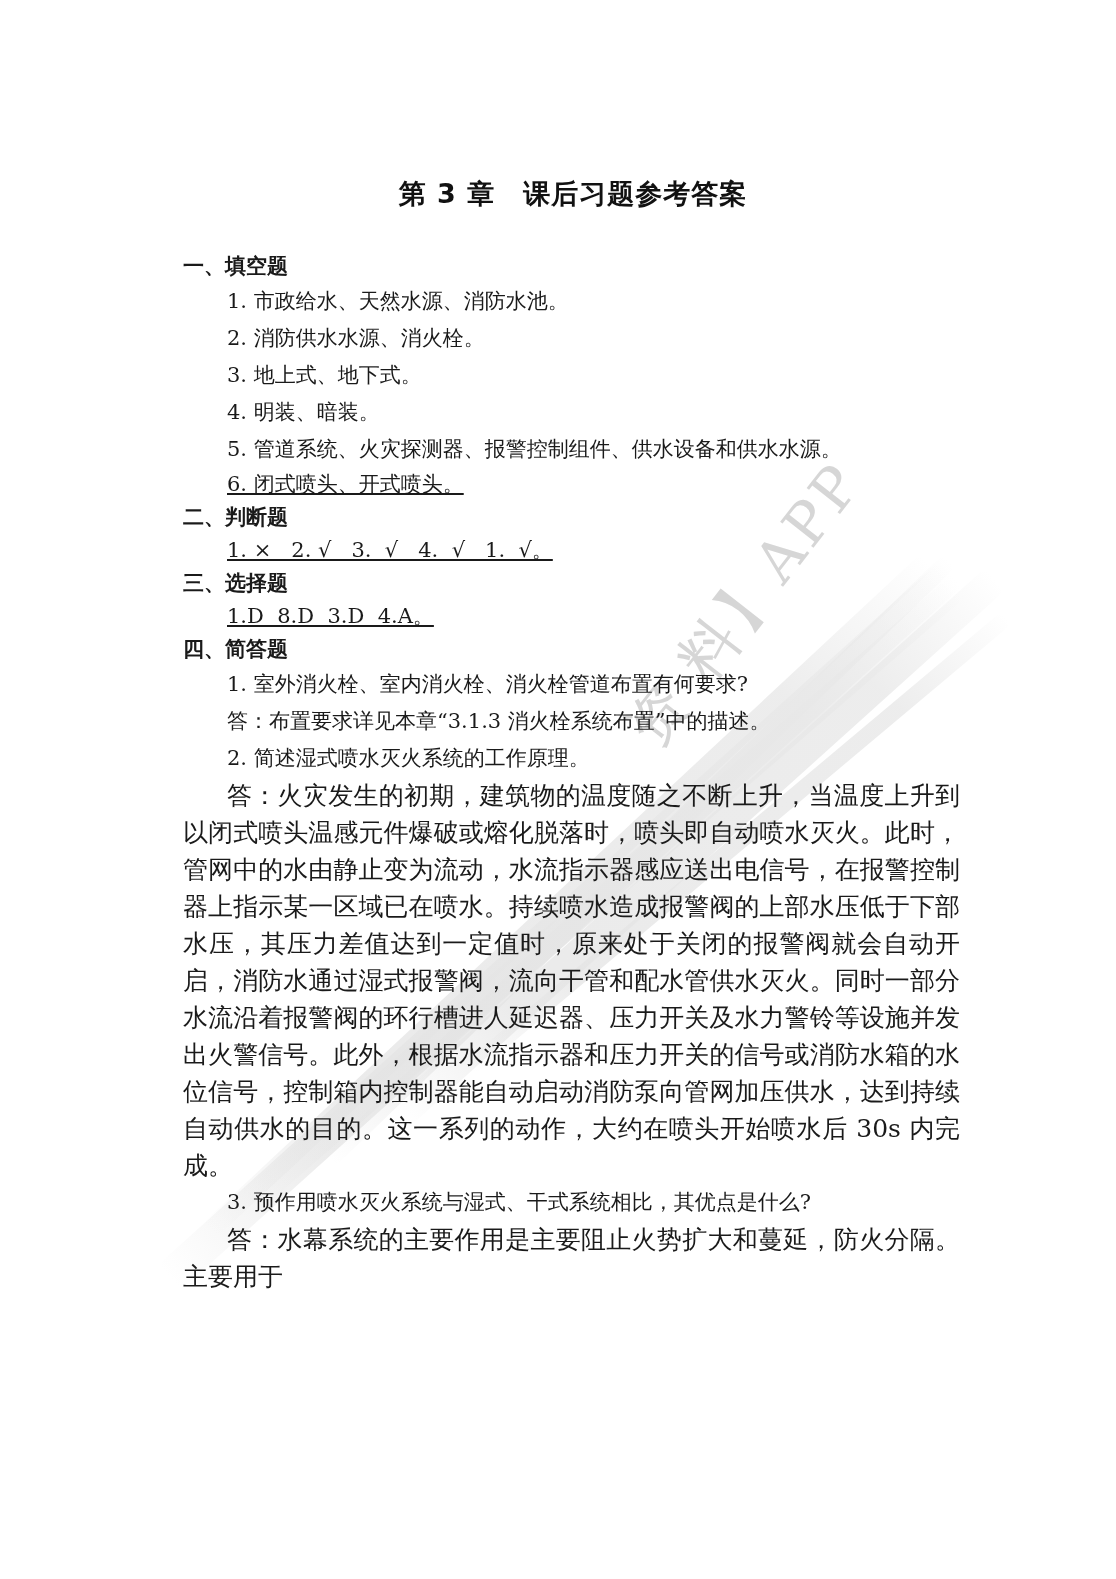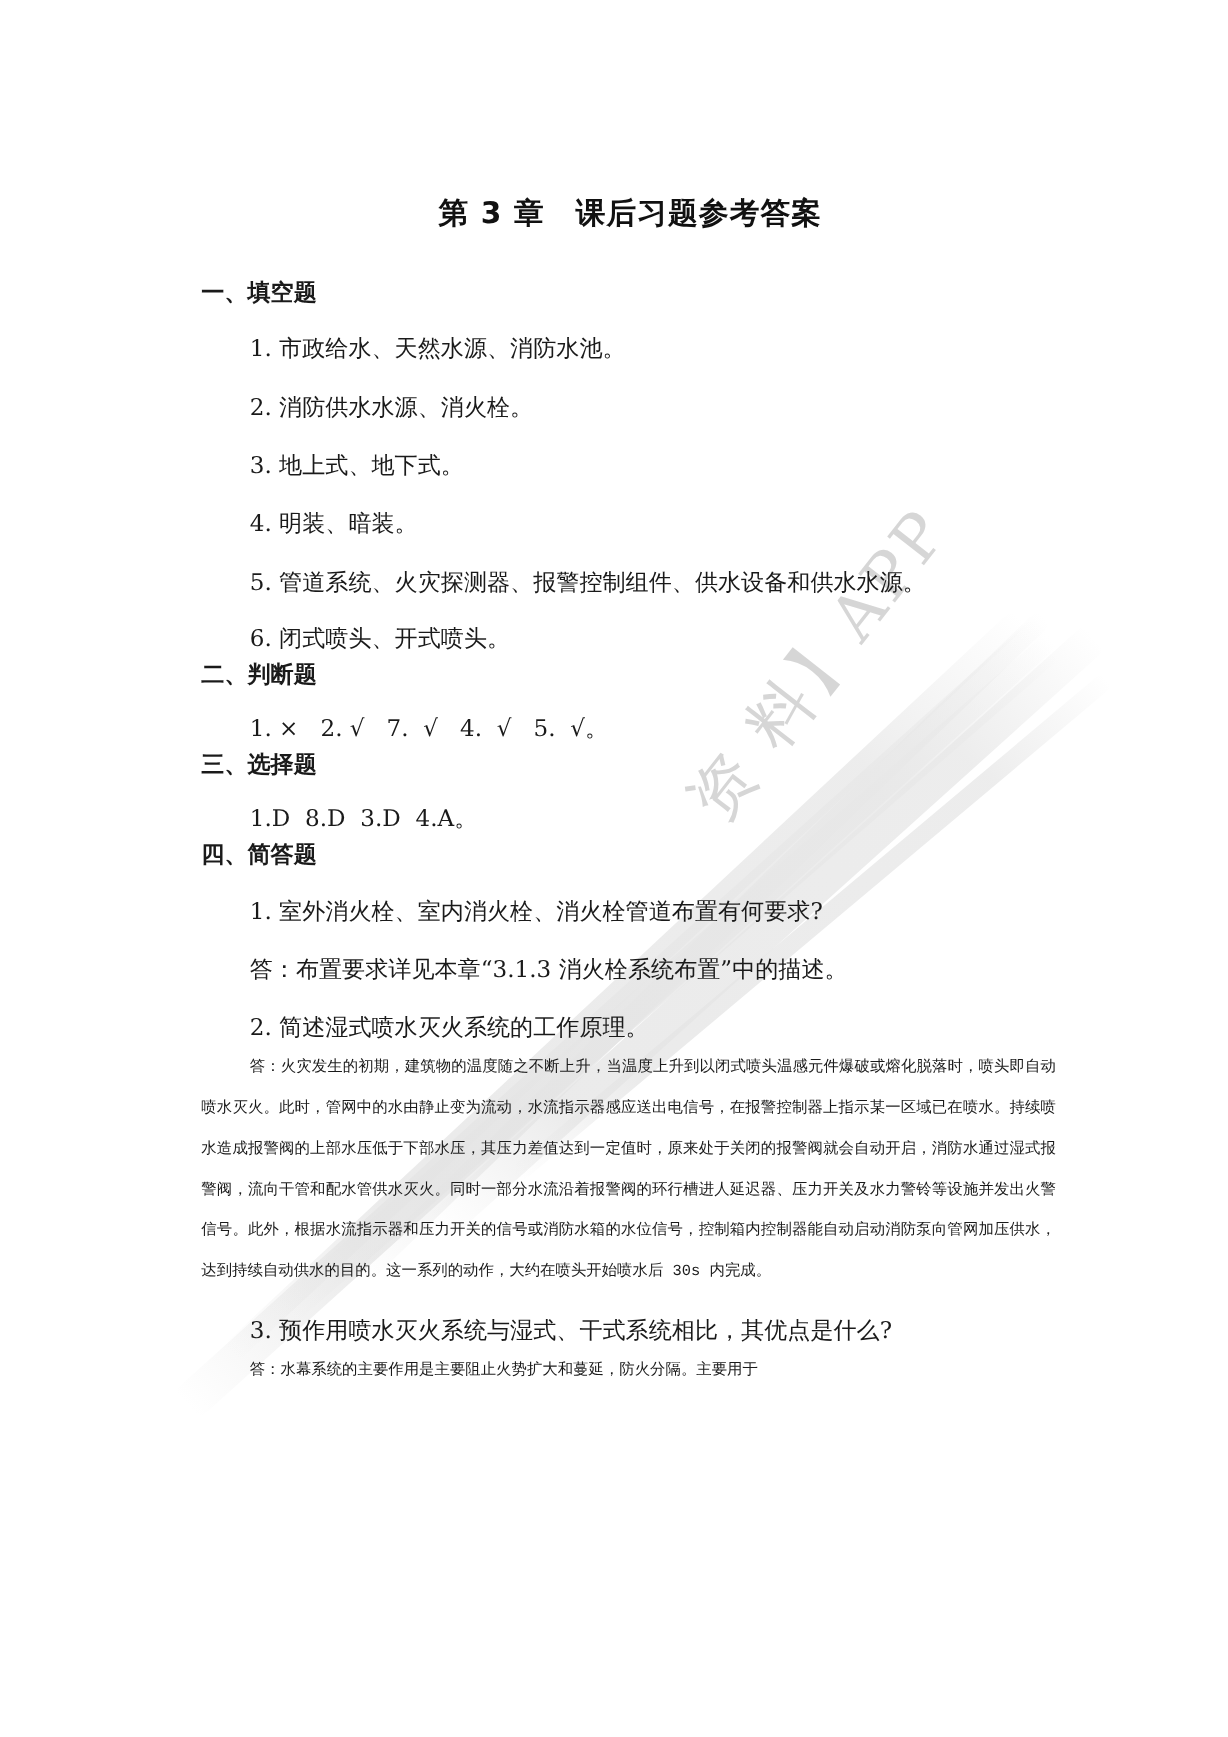--- a/index.html
+++ b/index.html
@@ -76,31 +76,29 @@
   }
   .sec-heading {
     font-family: Liberation Serif, serif;
     font-weight: bold;
     font-size: 21px;
     height: 33px;
     line-height: 33px;
   }
   .item {
     padding-left: 44px;
-    margin-top: 16px;
   }
-  .tight { height: 33px; line-height: 33px; }
+  .tight { height: 33px; line-height: 33px; text-decoration: underline; }
   .para {
     text-indent: 44px;
-    font-size: 14px;
+    font-size: 25px;
     line-height: 37px;
     text-align: justify;
     text-align-last: left;
     white-space: normal;
-    font-family: Liberation Mono, monospace;
   }
 </style>
 </head>
 <body>
 
 <div class="wm-layer">
   <div class="wm-streak" style="left:170px; top:1260px; width:1050px; height:34px; transform: rotate(-42deg);"></div>
   <div class="wm-streak" style="left:210px; top:1220px; width:980px; height:20px; transform: rotate(-43deg);"></div>
   <div class="wm-streak" style="left:260px; top:1180px; width:920px; height:26px; transform: rotate(-41deg);"></div>
   <div class="wm-streak" style="left:330px; top:1150px; width:860px; height:18px; transform: rotate(-44deg);"></div>
@@ -118,21 +116,21 @@
 
     <div class="sec-heading">一、填空题</div>
     <div class="line item">1. 市政给水、天然水源、消防水池。</div>
     <div class="line item">2. 消防供水水源、消火栓。</div>
     <div class="line item">3. 地上式、地下式。</div>
     <div class="line item">4. 明装、暗装。</div>
     <div class="line item">5. 管道系统、火灾探测器、报警控制组件、供水设备和供水水源。</div>
     <div class="line item tight">6. 闭式喷头、开式喷头。</div>
 
     <div class="sec-heading">二、判断题</div>
-    <div class="line item tight" style="white-space:pre;">1. ×   2. √   7.  √   4.  √   5.  √。</div>
+    <div class="line item tight" style="white-space:pre;">1. ×   2. √   3.  √   4.  √   1.  √。</div>
 
     <div class="sec-heading">三、选择题</div>
     <div class="line item tight" style="white-space:pre;">1.D  8.D  3.D  4.A。</div>
 
     <div class="sec-heading">四、简答题</div>
     <div class="line item">1. 室外消火栓、室内消火栓、消火栓管道布置有何要求?</div>
     <div class="line item">答：布置要求详见本章“3.1.3 消火栓系统布置”中的描述。</div>
     <div class="line item">2. 简述湿式喷水灭火系统的工作原理。</div>
     <div class="para">答：火灾发生的初期，建筑物的温度随之不断上升，当温度上升到以闭式喷头温感元件爆破或熔化脱落时，喷头即自动喷水灭火。此时，管网中的水由静止变为流动，水流指示器感应送出电信号，在报警控制器上指示某一区域已在喷水。持续喷水造成报警阀的上部水压低于下部水压，其压力差值达到一定值时，原来处于关闭的报警阀就会自动开启，消防水通过湿式报警阀，流向干管和配水管供水灭火。同时一部分水流沿着报警阀的环行槽进人延迟器、压力开关及水力警铃等设施并发出火警信号。此外，根据水流指示器和压力开关的信号或消防水箱的水位信号，控制箱内控制器能自动启动消防泵向管网加压供水，达到持续自动供水的目的。这一系列的动作，大约在喷头开始喷水后 30s 内完成。</div>
     <div class="line item">3. 预作用喷水灭火系统与湿式、干式系统相比，其优点是什么?</div>

